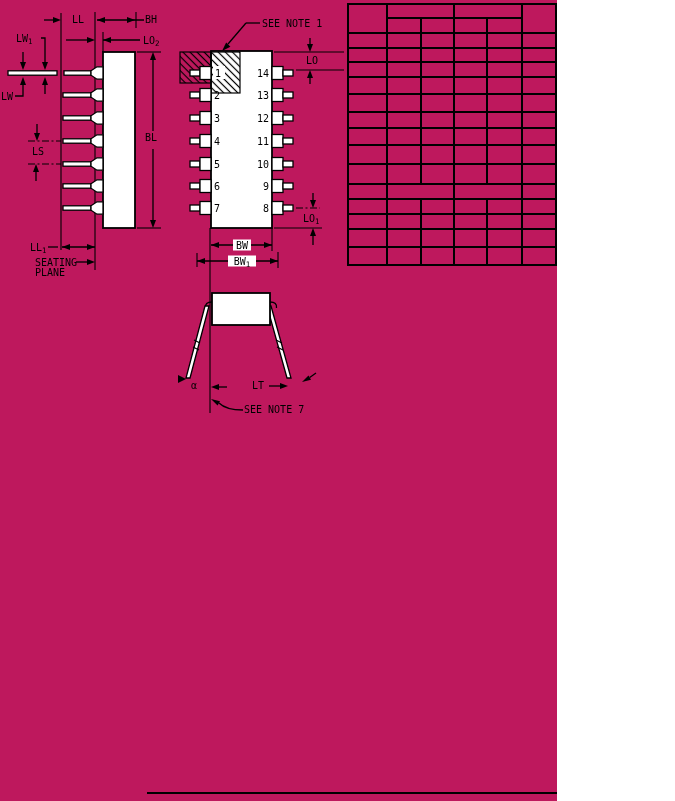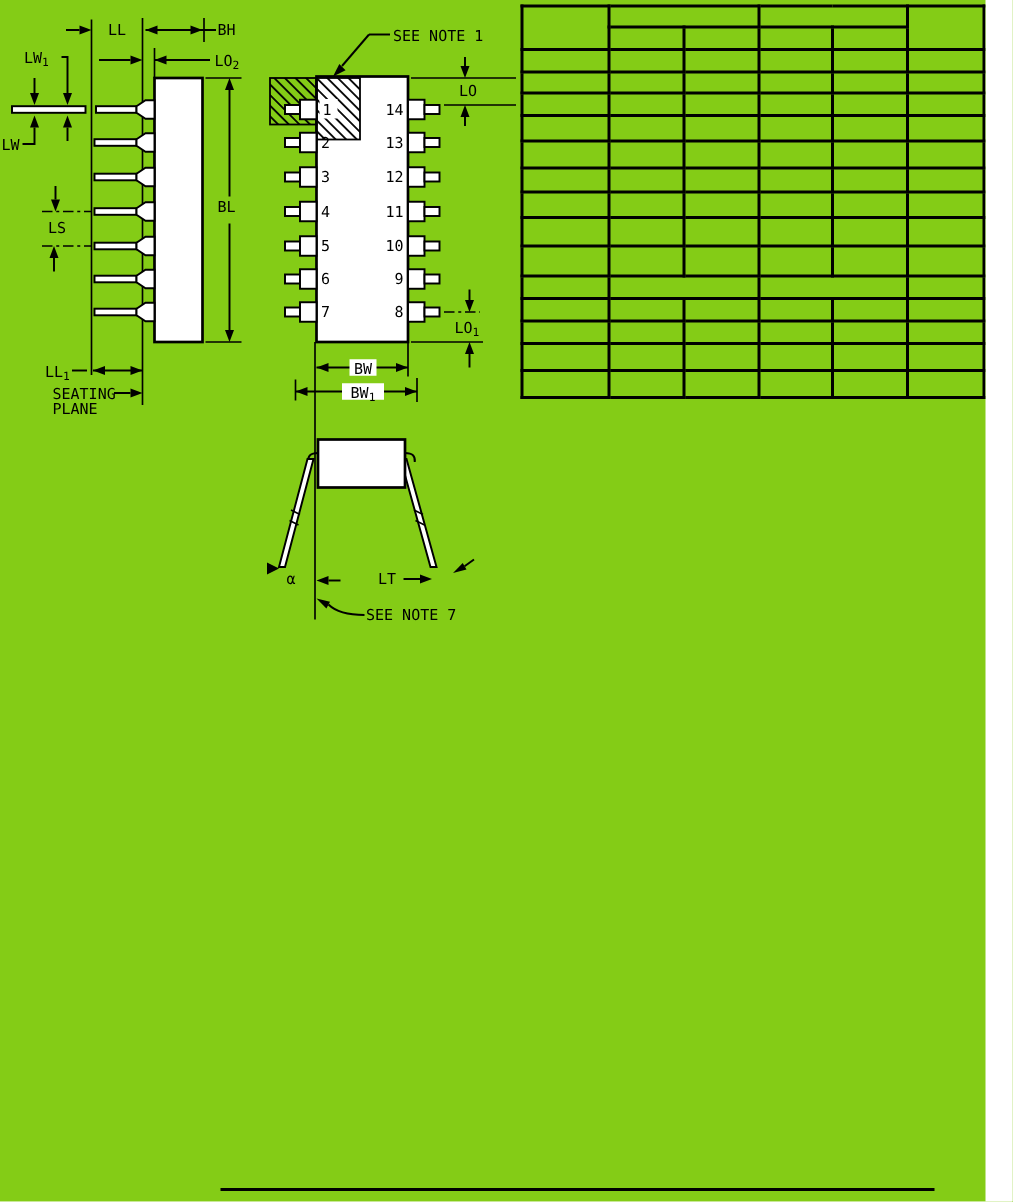--- a/index.html
+++ b/index.html
@@ -1,16 +1,16 @@
 <!DOCTYPE html>
 <html><head>
 <meta charset="utf-8">
 <style>
   html,body{margin:0;padding:0;background:#fff;}
-  #page{position:relative;width:657px;height:801px;background:#84cc16;overflow:hidden;
+  #page{position:relative;width:557px;height:801px;background:#be185d;overflow:hidden;
         font-family:"DejaVu Sans Mono",monospace;}
   svg text{font-family:"DejaVu Sans Mono",monospace;font-size:10px;fill:#000;}
   .thin{stroke:#000;stroke-width:1.3;fill:none;}
   .hair{stroke:#000;stroke-width:1.1;fill:none;}
   .thick{stroke:#000;stroke-width:1.8;fill:#fff;}
   .wfill{stroke:#000;stroke-width:1.3;fill:#fff;}
   .arr{fill:#000;stroke:none;}
   .cl{stroke:#000;stroke-width:1.1;fill:none;stroke-dasharray:7 2.5 2 2.5;}
   .sub{font-size:7.5px;}
   #dim-table{position:absolute;left:347px;top:3px;border-collapse:collapse;table-layout:fixed;}

